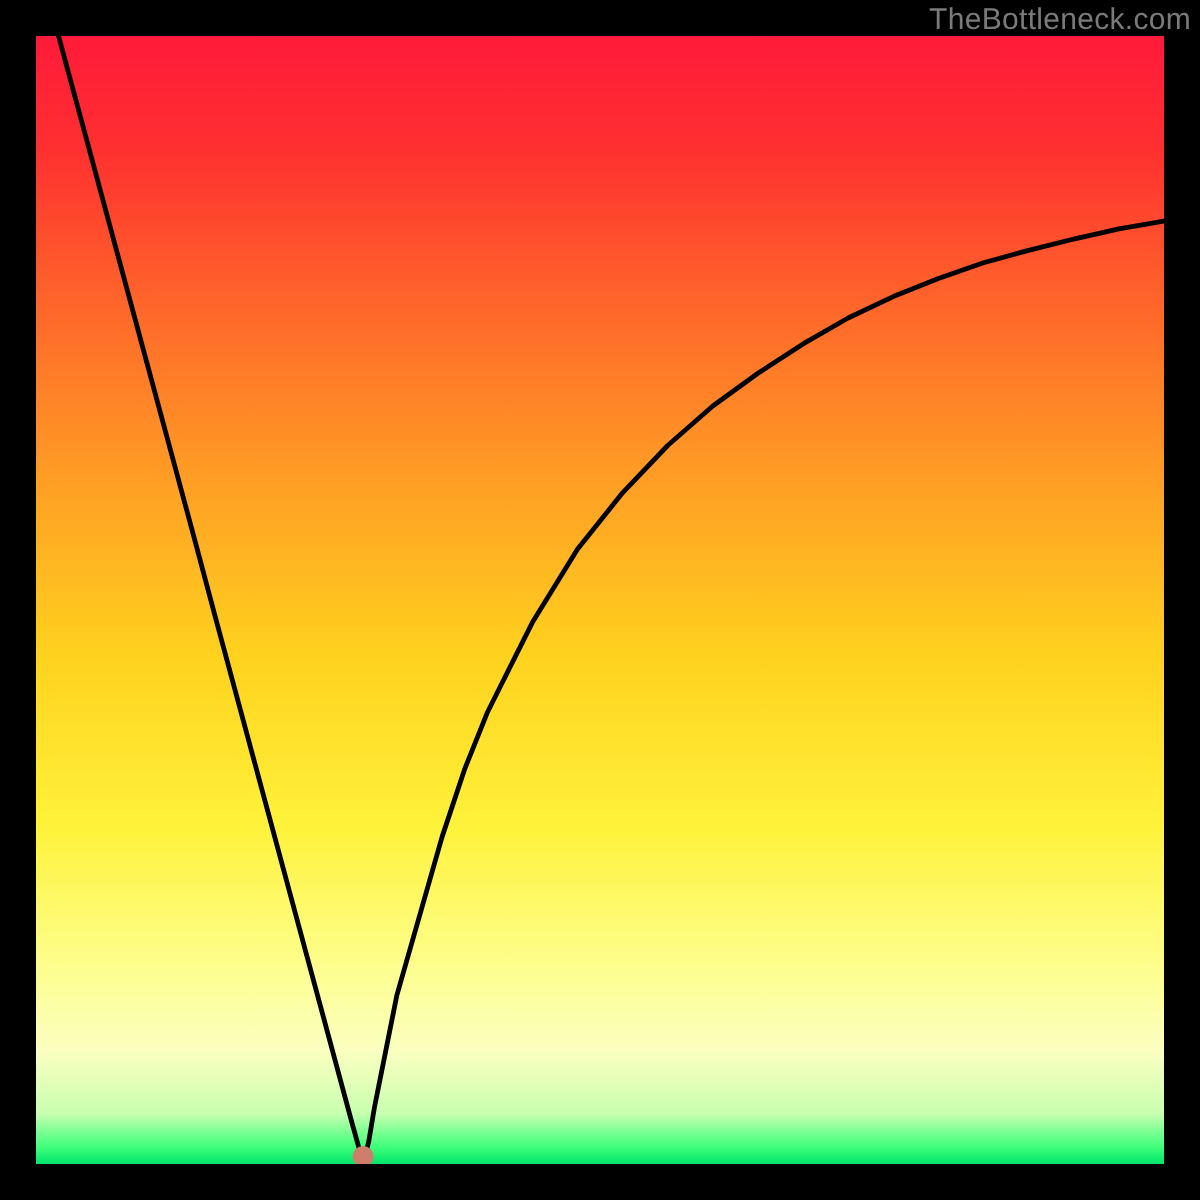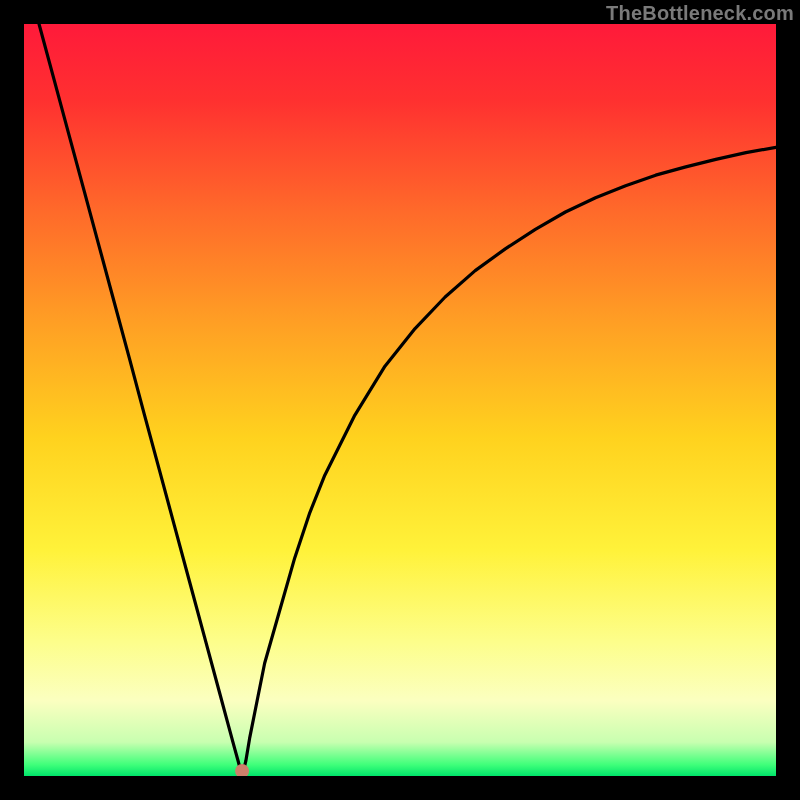--- a/index.html
+++ b/index.html
@@ -26,21 +26,21 @@
     width: 752px;
     height: 752px;
   }
   .watermark {
     position: absolute;
     top: 2px;
     right: 6px;
     color: #7a7a7a;
     font-size: 20px;
     letter-spacing: 0.2px;
-    font-weight: 700;
+    font-weight: 400;
   }
   svg { display: block; }
 </style>
 </head>
 <body>
 
 <div class="frame">
   <svg class="plot" viewBox="0 0 752 752">
     <defs>
       <linearGradient id="bgGrad" x1="0" y1="0" x2="0" y2="1">

